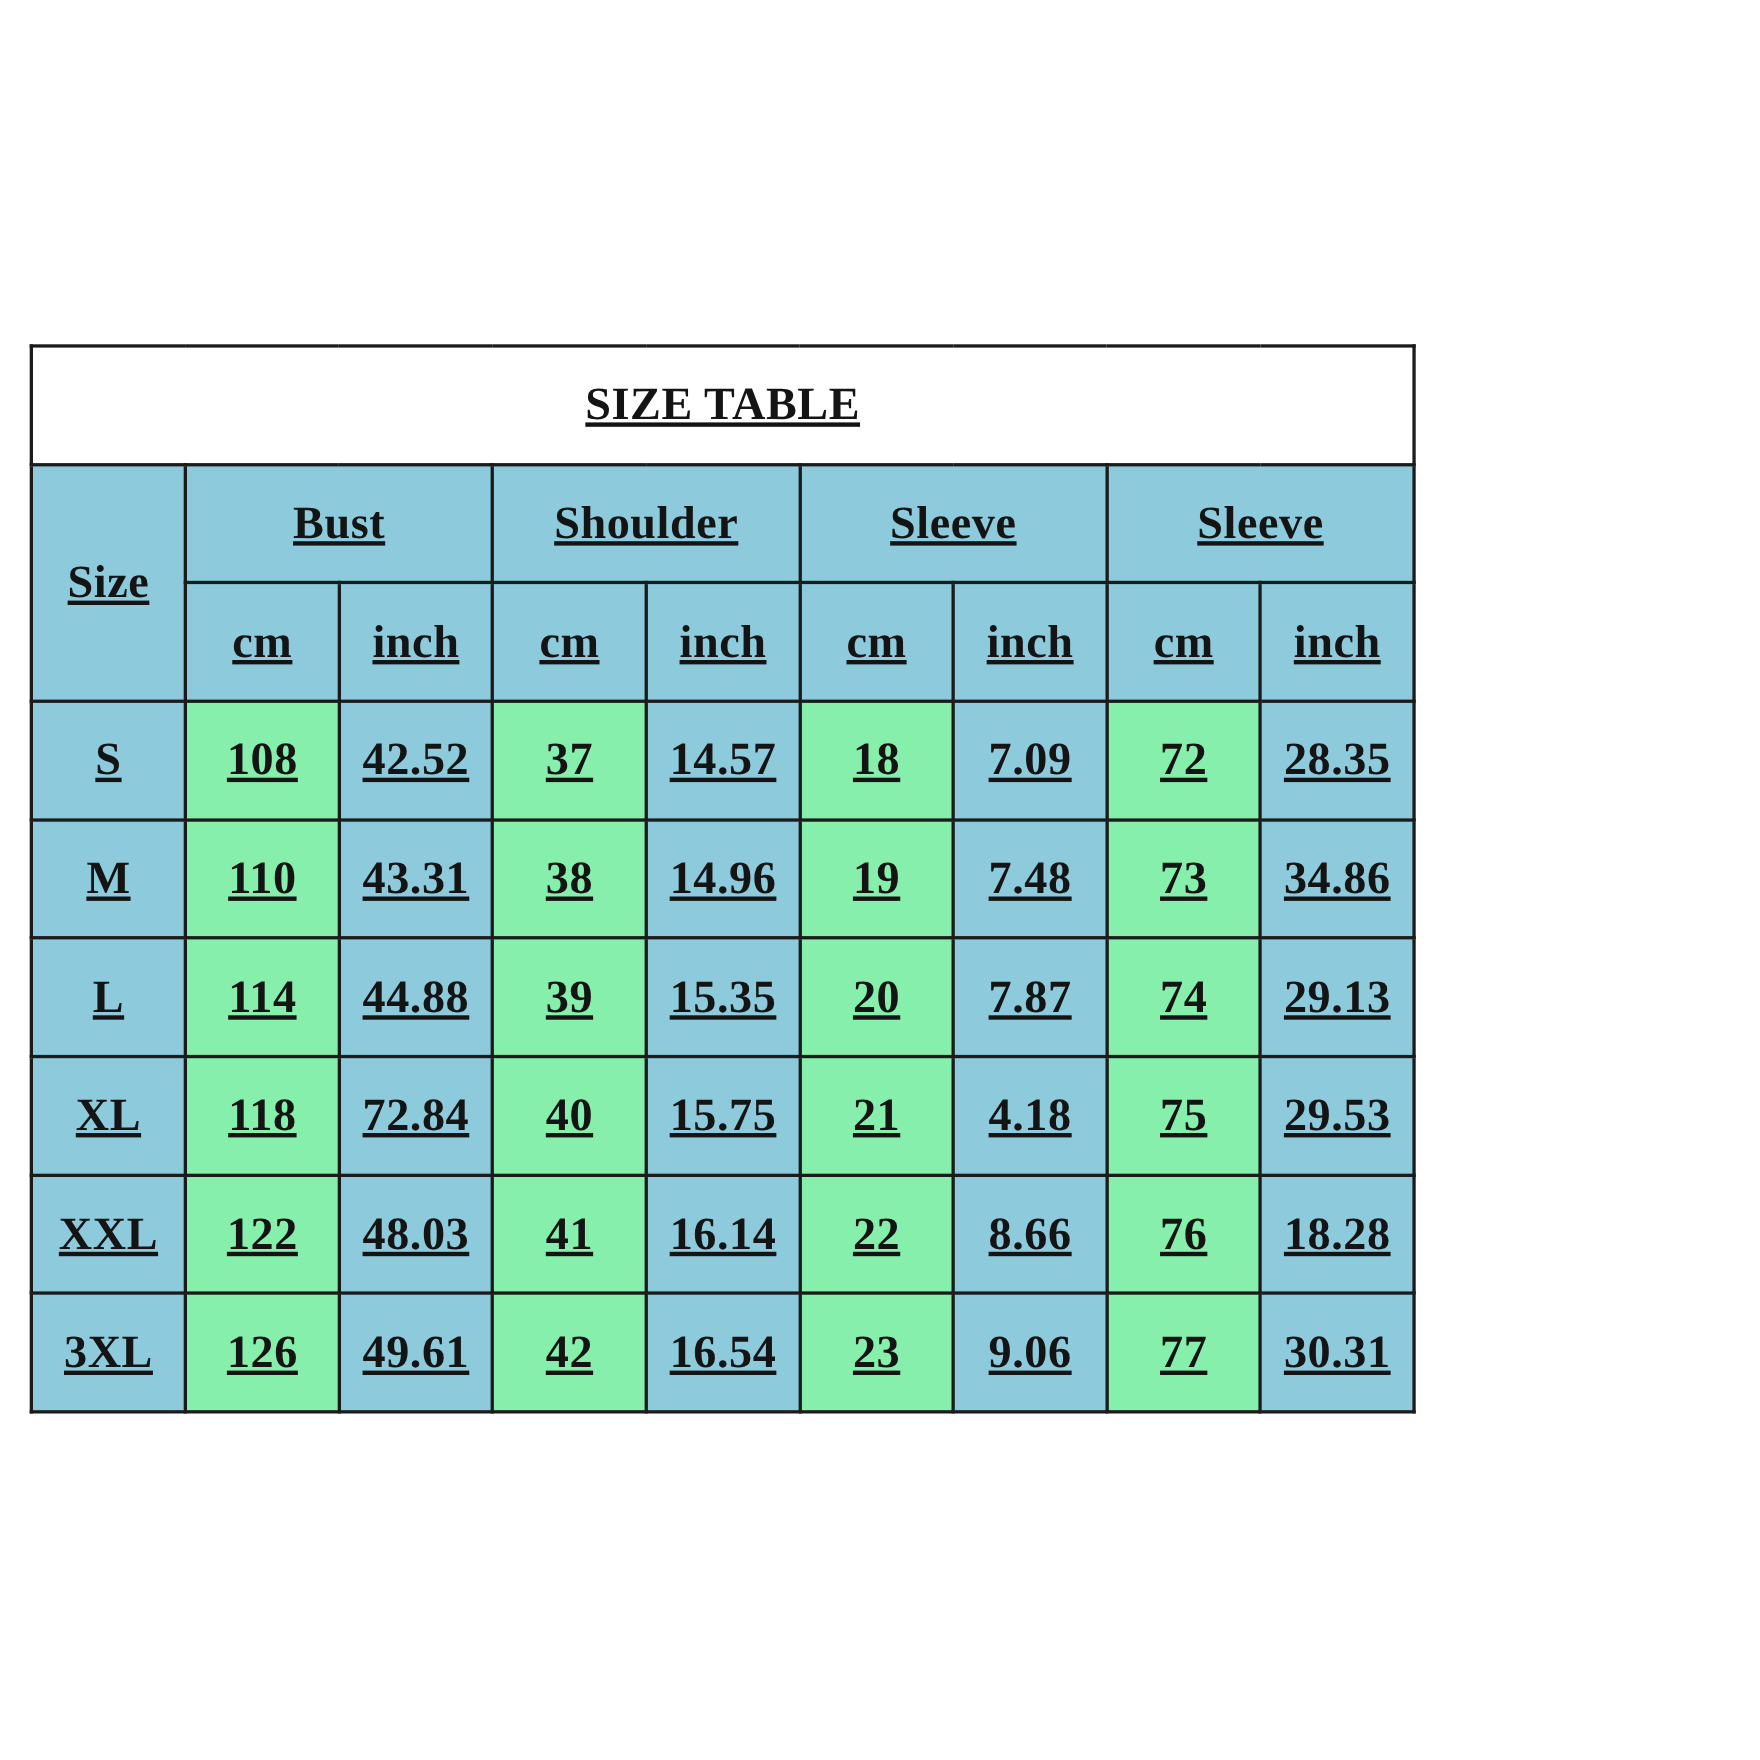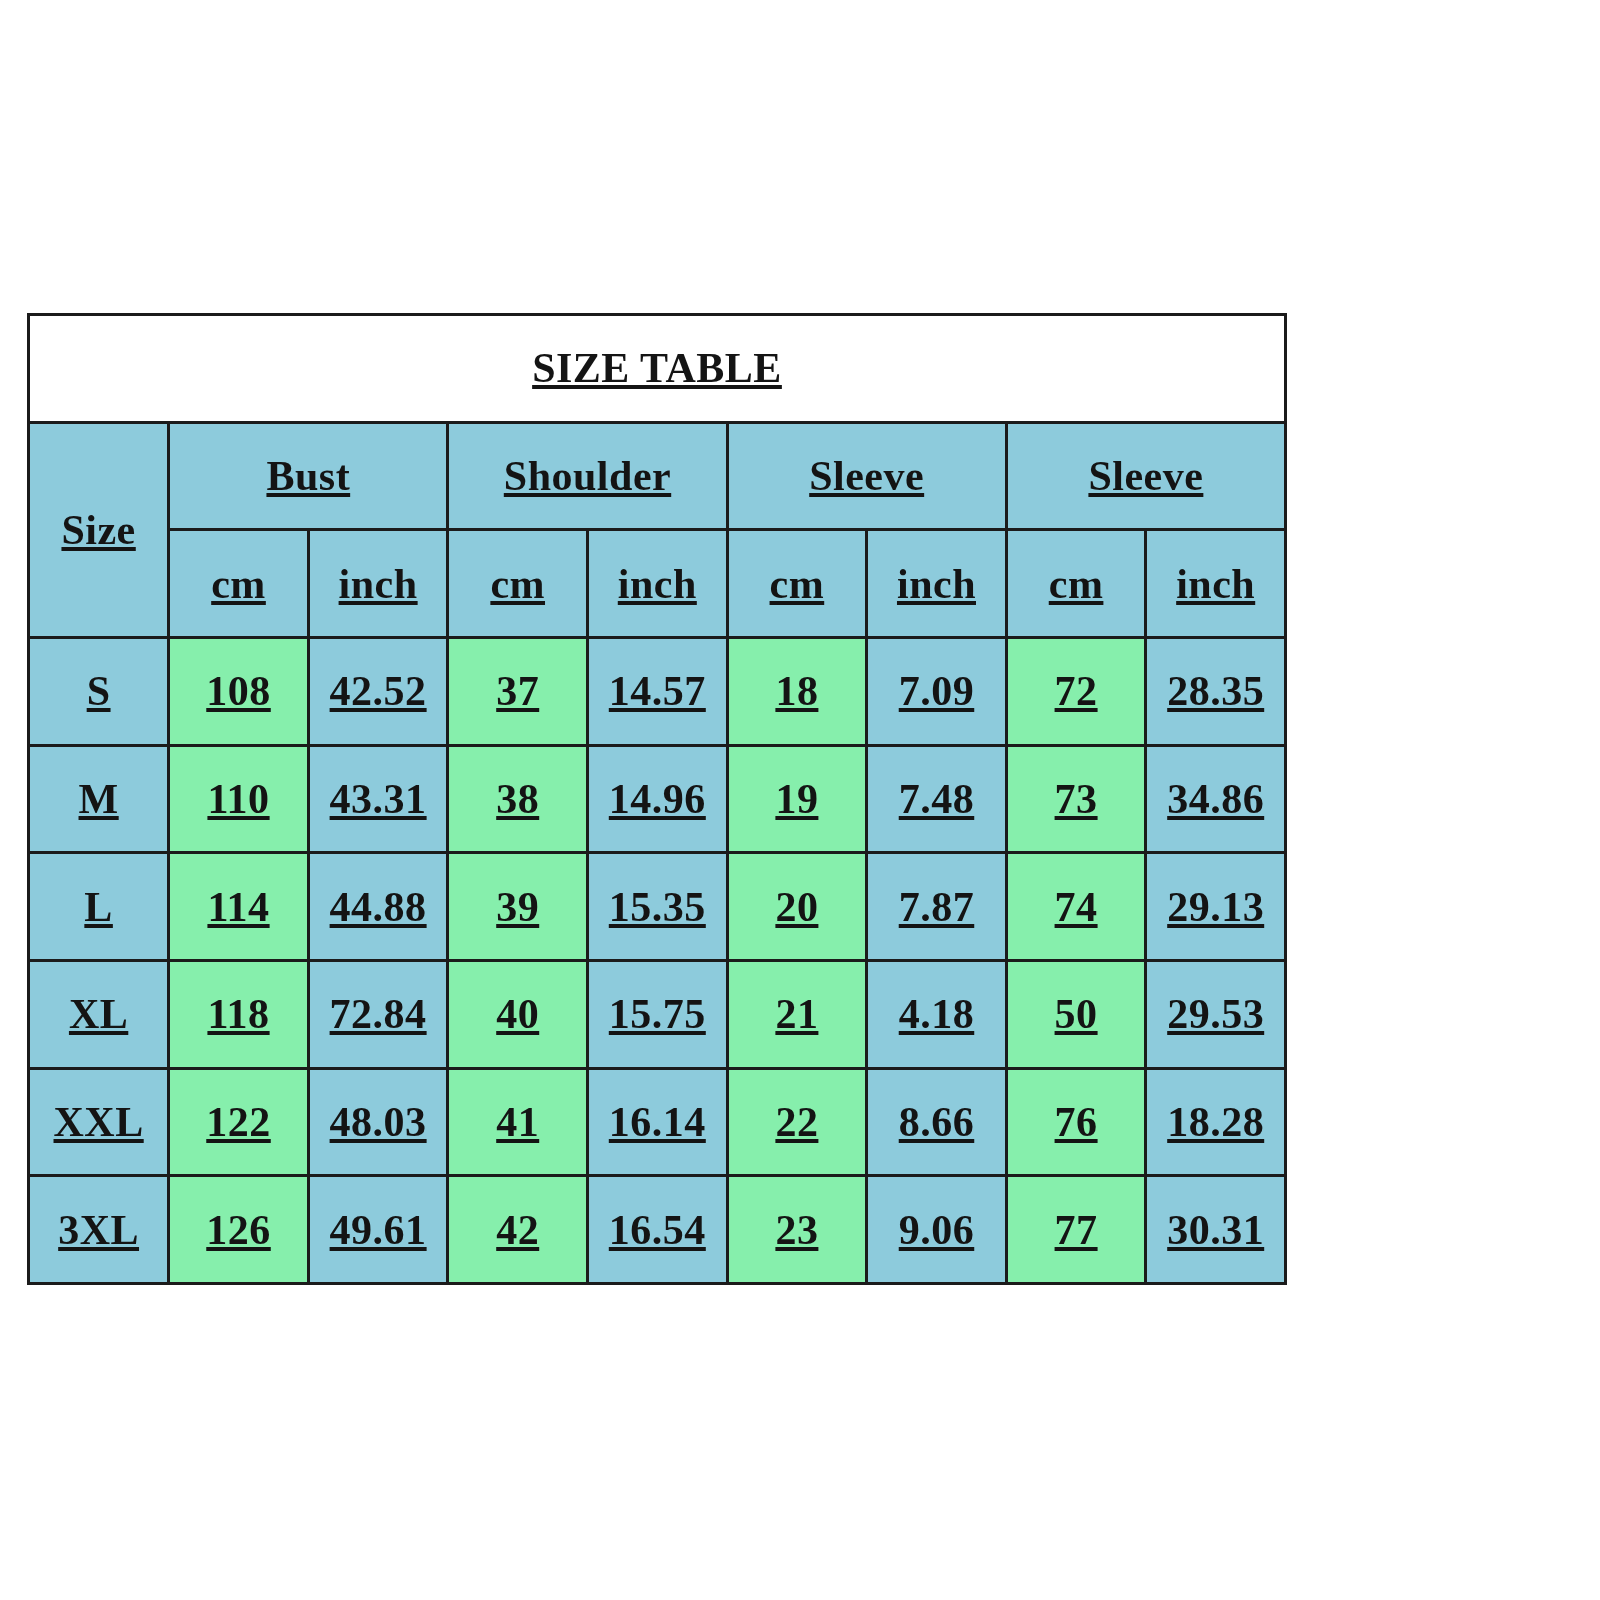--- a/index.html
+++ b/index.html
@@ -126,21 +126,21 @@
           <td class="blue">29.13</td>
         </tr>
         <tr>
           <td class="blue">XL</td>
           <td class="white">118</td>
           <td class="blue">72.84</td>
           <td class="white">40</td>
           <td class="blue">15.75</td>
           <td class="white">21</td>
           <td class="blue">4.18</td>
-          <td class="white">50</td>
+          <td class="white">75</td>
           <td class="blue">29.53</td>
         </tr>
         <tr>
           <td class="blue">XXL</td>
           <td class="white">122</td>
           <td class="blue">48.03</td>
           <td class="white">41</td>
           <td class="blue">16.14</td>
           <td class="white">22</td>
           <td class="blue">8.66</td>

